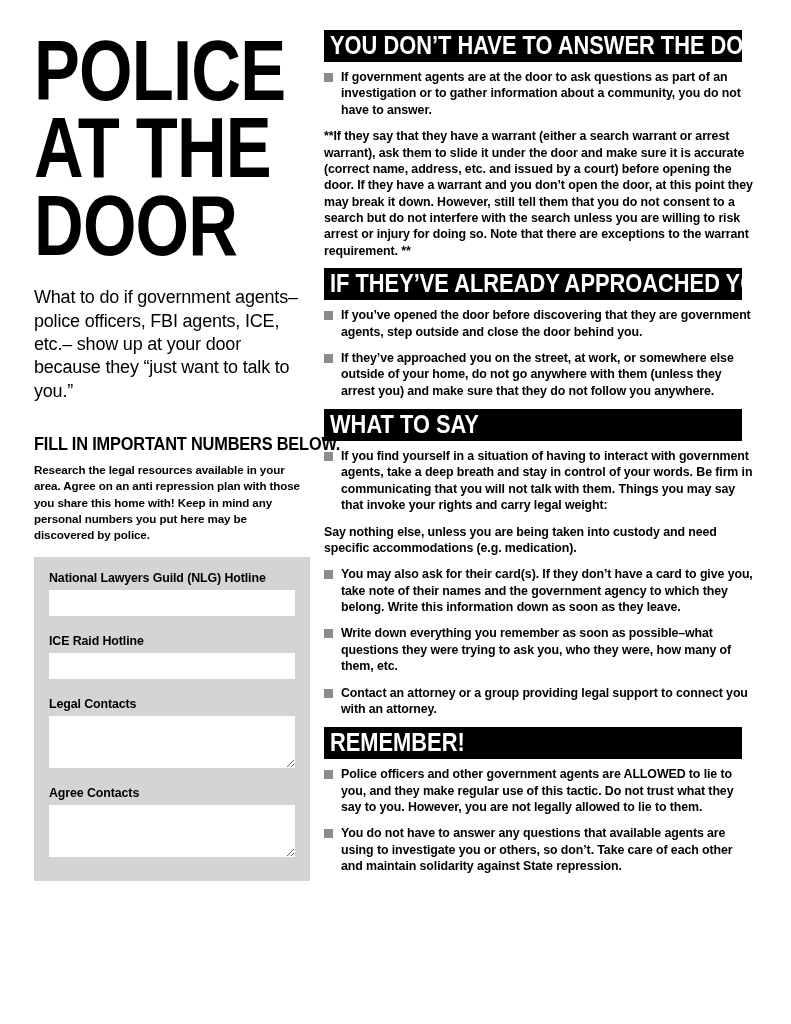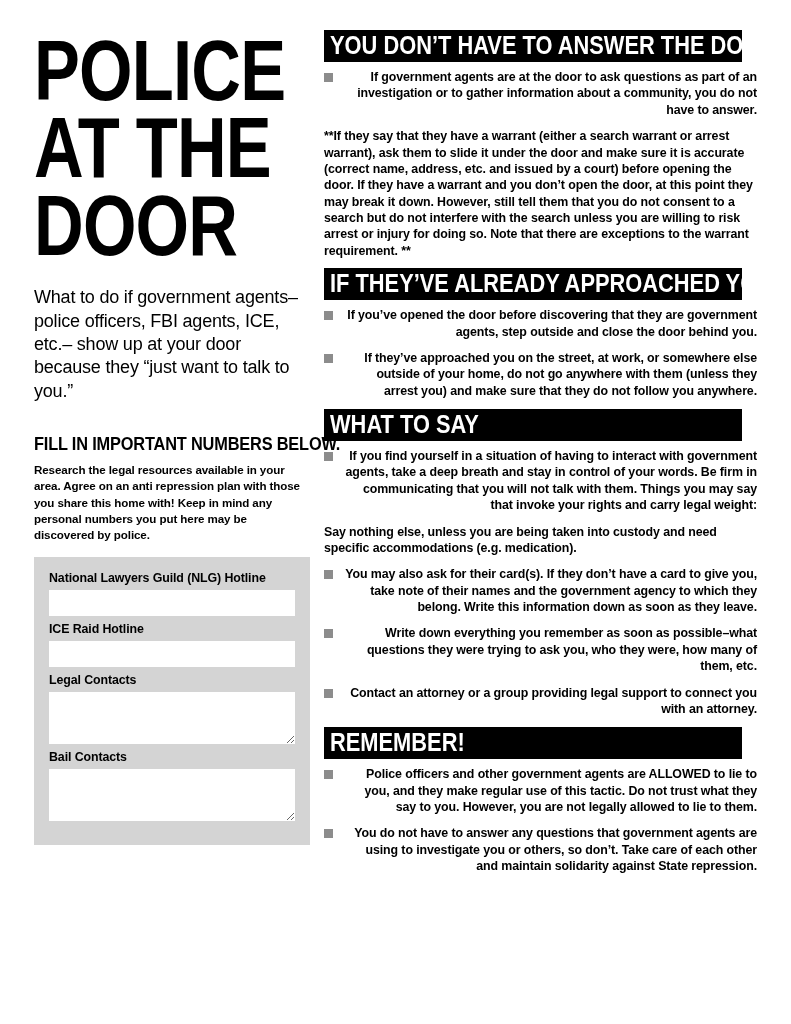--- a/index.html
+++ b/index.html
@@ -73,21 +73,21 @@
     letter-spacing: -0.1px;
   }
 
   .gray-panel {
     background: #d4d4d4;
     margin-top: 14px;
     padding: 14px 15px 20px 15px;
     width: 276px;
   }
 
-  .field-block { margin-bottom: 6px; }
+  .field-block { margin-bottom: 18px; }
   .field-block:last-child { margin-bottom: 4px; }
 
   .field-label {
     font-size: 12.4px;
     font-weight: 700;
     margin-bottom: 5px;
     letter-spacing: -0.1px;
   }
 
   .field-input {
@@ -130,21 +130,20 @@
     width: 496px;
     white-space: nowrap;
   }
 
   .sec { margin-bottom: 9px; }
 
   .bullet-row {
     display: flex;
     align-items: flex-start;
     margin-bottom: 10px;
-    text-align: right;
   }
   .bullet-mark {
     flex: 0 0 auto;
     width: 9px;
     height: 9px;
     background: #8c8c8c;
     margin-right: 8px;
     margin-top: 4px;
   }
   .bullet-body {
@@ -218,21 +217,21 @@
         <div class="field-label">ICE Raid Hotline</div>
         <input class="field-input one-line" type="text" value="" style="">
       </div>
 
       <div class="field-block">
         <div class="field-label">Legal Contacts</div>
         <textarea class="field-input multi-line" style=""></textarea>
       </div>
 
       <div class="field-block">
-        <div class="field-label">Bail Contacts</div>
+        <div class="field-label">Agree Contacts</div>
         <textarea class="field-input multi-line" style=""></textarea>
       </div>
 
     </div>
   </div>
 
   <div class="right-col">
 
     <div class="sec">
       <div class="bar-heading">
@@ -302,18 +301,18 @@
         <span class="bar-text">REMEMBER!</span>
       </div>
 
       <div class="bullet-row">
         <span class="bullet-mark"></span>
         <span class="bullet-body"><b>Police officers and other government agents are ALLOWED to lie to you</b><span>, and they make regular use of this tactic. Do not trust what they say to you. However, you are not legally allowed to lie to them.</span></span>
       </div>
 
       <div class="bullet-row">
         <span class="bullet-mark"></span>
-        <span class="bullet-body">You do not have to answer any questions that government agents are using to investigate you or others, so don’t. Take care of each other and maintain solidarity against State repression.</span>
+        <span class="bullet-body">You do not have to answer any questions that available agents are using to investigate you or others, so don’t. Take care of each other and maintain solidarity against State repression.</span>
       </div>
     </div>
 
   </div>
 </div>
 
 </body></html>

